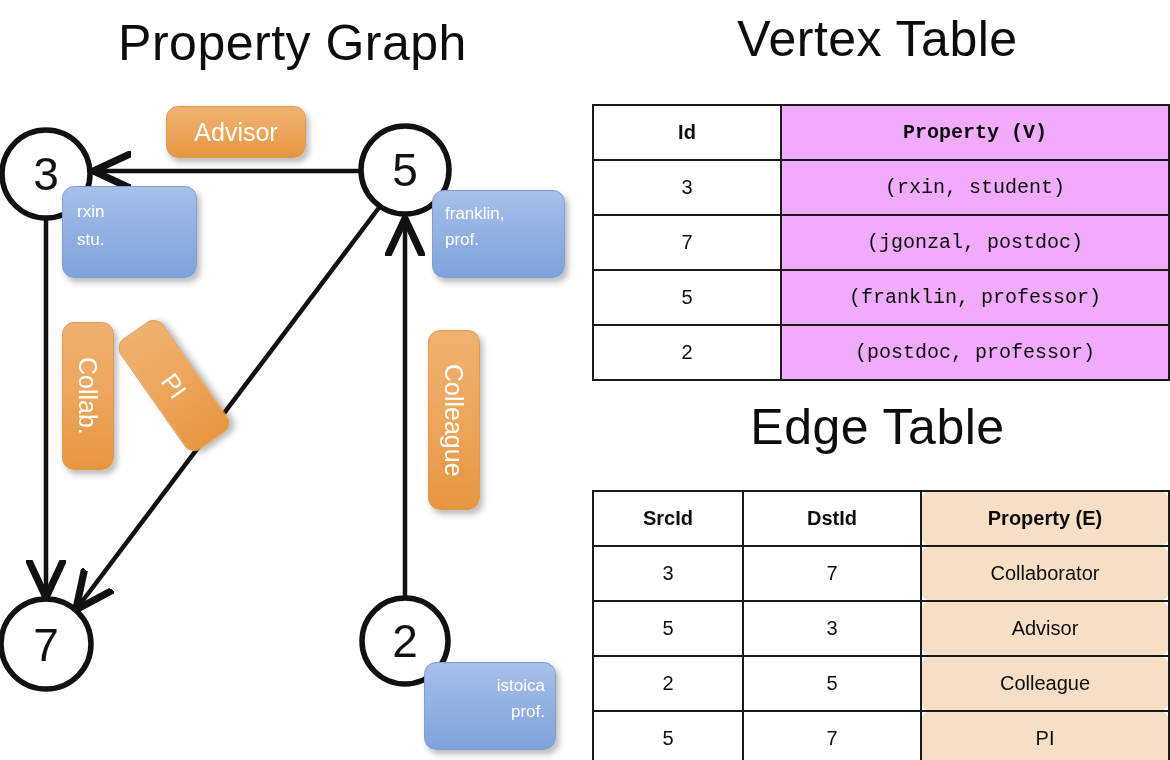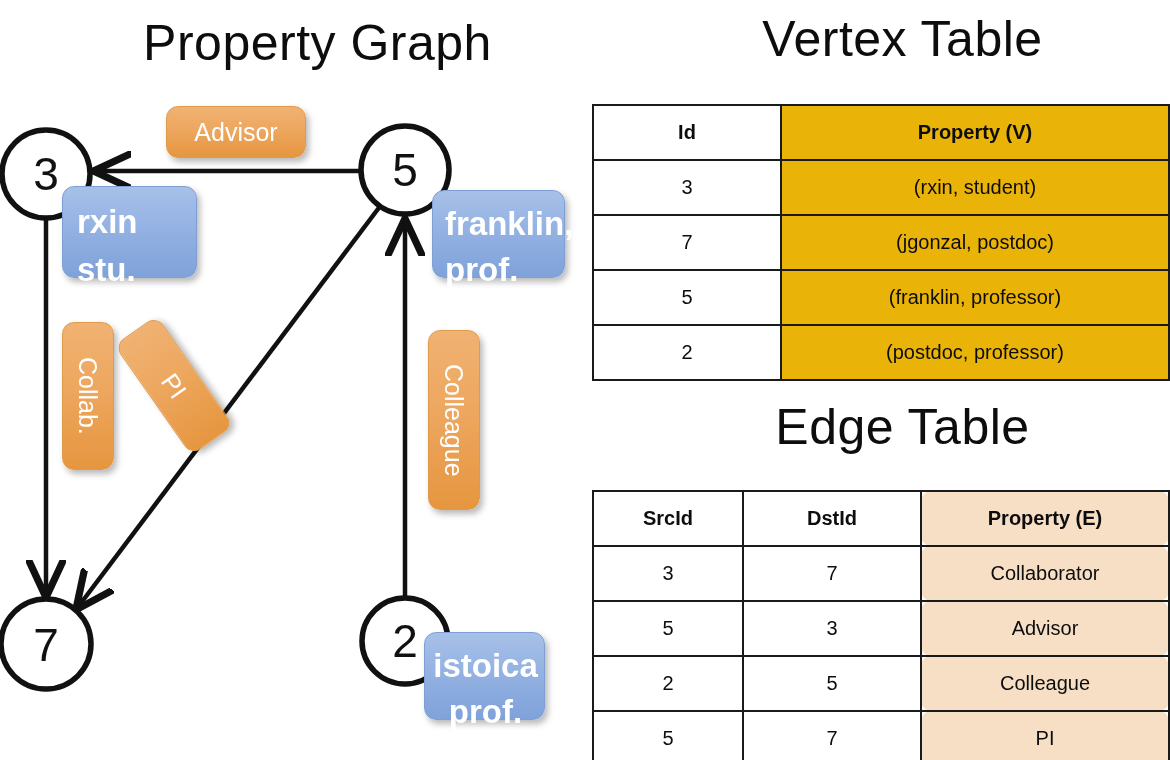--- a/index.html
+++ b/index.html
@@ -19,21 +19,20 @@
   
   .title {
     position: absolute;
     font-family: "Liberation Sans", sans-serif;
     font-weight: 300;
     font-size: 50px;
     letter-spacing: 0.5px;
     color: #0d0d0d;
     white-space: nowrap;
     text-align: center;
-    padding-left: 25px;
   }
   #title-property-graph { left: 0px;   top: 14px;  width: 585px; }
   #title-vertex-table   { left: 585px; top: 10px;  width: 585px; }
   #title-edge-table     { left: 585px; top: 398px; width: 585px; }
 
   
   #graph-panel {
     position: absolute;
     left: 0; top: 0;
     width: 585px; height: 760px;
@@ -59,23 +58,22 @@
     display: flex;
     align-items: center;
     justify-content: center;
     text-align: center;
     box-shadow: 3px 4px 6px rgba(0,0,0,0.28);
     line-height: 1.28;
   }
   .gbox.blue {
     background: linear-gradient(to bottom, #a7c0e8 0%, #94b2e2 45%, #7fa2da 100%);
     border: 1px solid #7f9fd4;
-    font-size: 33px;
+    font-size: 17px;
     padding: 4px 10px;
-    font-weight: bold;
   }
   .gbox.orange {
     background: linear-gradient(to bottom, #f0b272 0%, #eda75f 45%, #e6963f 100%);
     border: 1px solid #e09a4c;
     font-size: 25px;
   }
   .gbox .inner { display: block; }
   .vert-text {
     writing-mode: vertical-rl;
     text-orientation: mixed;
@@ -96,21 +94,21 @@
     font-size: 20px;
     color: #0d0d0d;
     padding: 0;
   }
   .dtable th { font-weight: 700; }
 
   #vertex-table { left: 592px; top: 104px; width: 576px; }
   #vertex-table col.c-id   { width: 188px; }
   #vertex-table col.c-prop { width: 388px; }
   #vertex-table th, #vertex-table td { height: 53px; }
-  #vertex-table .prop-cell { background: #eab308; }
+  #vertex-table .prop-cell { background: #f0abfc; font-family: Liberation Mono, monospace; }
 
   #edge-table { left: 592px; top: 490px; width: 576px; }
   #edge-table col.c-src  { width: 150px; }
   #edge-table col.c-dst  { width: 178px; }
   #edge-table col.c-prop { width: 248px; }
   #edge-table th, #edge-table td { height: 53px; }
   #edge-table .prop-cell { background: #f7dfc5; border-radius: 10px; }
 </style>
 </head>
 <body>
@@ -179,21 +177,21 @@
     <span style="margin-top:10px">rxin</span>
     <span style="margin-top:6px">stu.</span>
   </div>
 
   <div class="gbox blue" id="prop-franklin" style="left:424px; top:190px; width:133px; height:88px; justify-content:flex-start; flex-direction:column; align-items:flex-start; padding-left:12px;margin-left:8px;">
     <span style="margin-top:8px">franklin,</span>
     <span style="margin-top:4px">prof.</span>
   </div>
 
 
-  <div class="gbox blue" id="prop-istoica" style="left:424px; top:632px; width:121px; height:88px; justify-content:flex-start; flex-direction:column; align-items:center; padding-left:12px;">
+  <div class="gbox blue" id="prop-istoica" style="left:424px; top:662px; width:132px; height:88px; justify-content:flex-start; flex-direction:column; align-items:flex-end; padding-left:12px;">
     <span style="margin-top:8px">istoica</span>
     <span style="margin-top:4px">prof.</span>
   </div>
 </div>
 
 <table class="dtable" id="vertex-table">
   <colgroup>
       <col class="c-id">
       <col class="c-prop">
     </colgroup>

